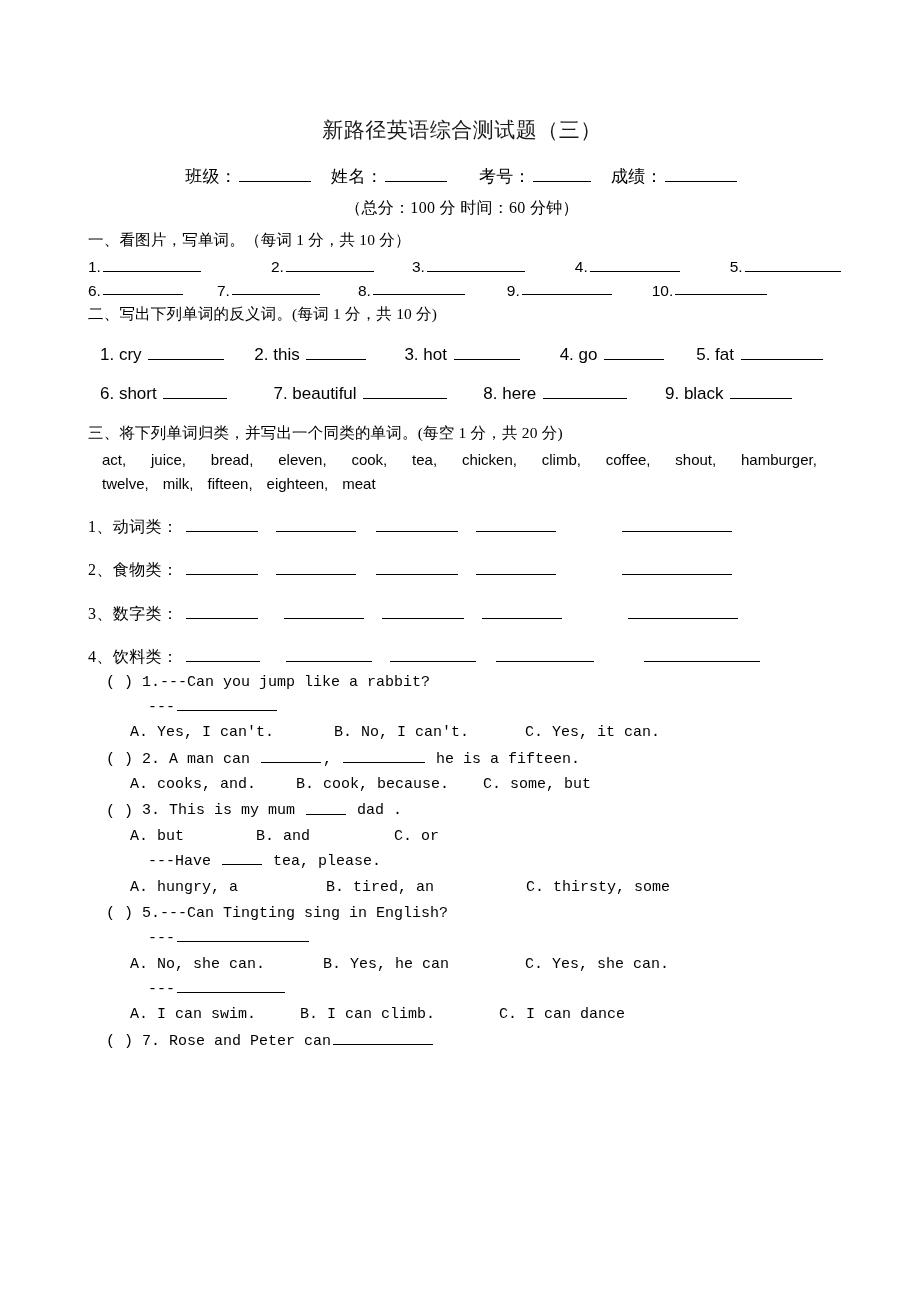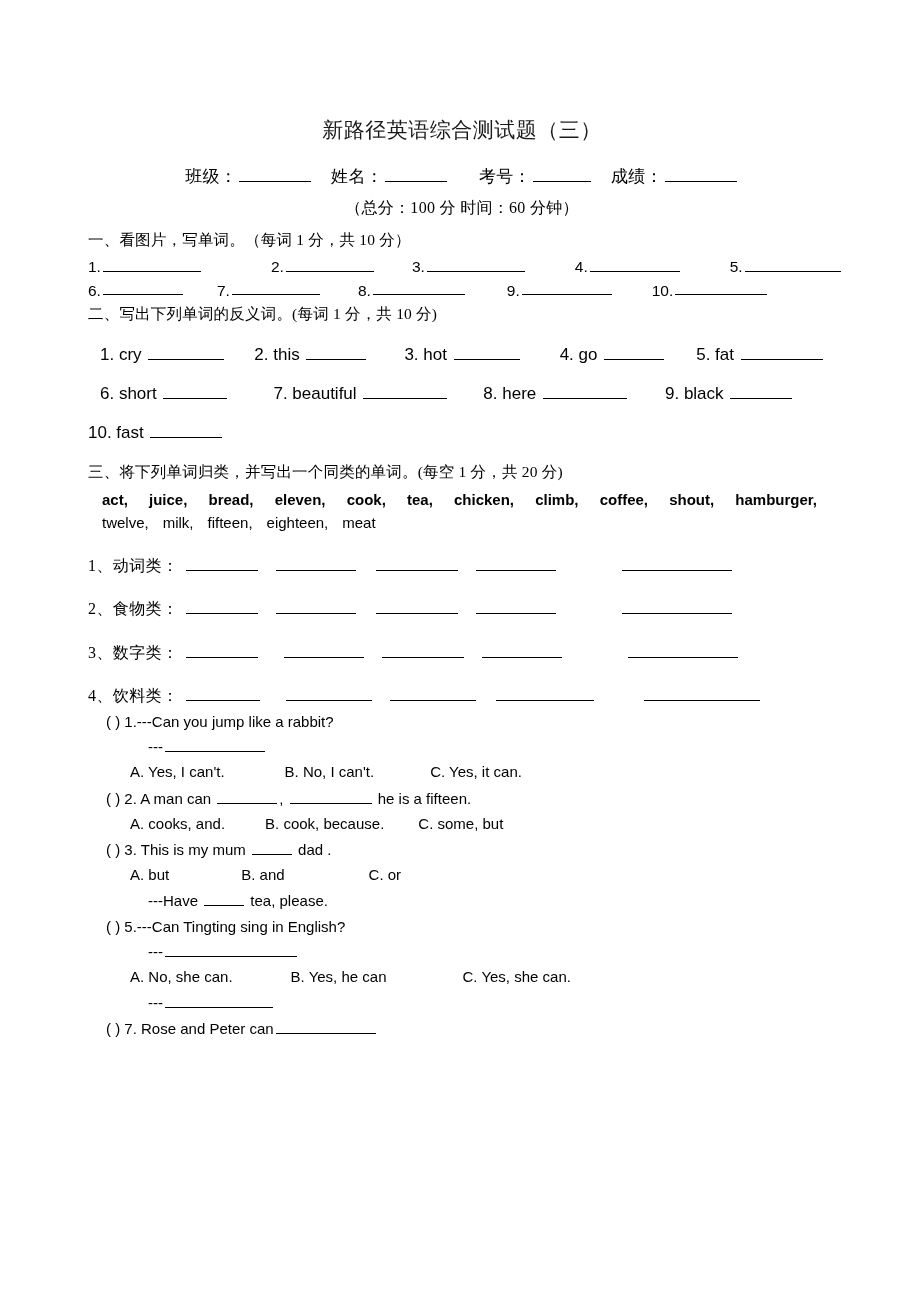--- a/index.html
+++ b/index.html
@@ -114,21 +114,21 @@
   }
   .catrow .catlabel {
     display: inline-block;
     font-family: "Liberation Serif", "DejaVu Serif", serif;
     letter-spacing: 0.4px;
   }
 
   
   .q {
     font-size: 15px;
-    font-family: Liberation Sans, sans-serif;
+    font-family: Liberation Mono, monospace;
     white-space: nowrap;
     line-height: 1.55;
   }
   .q-stem { padding-left: 18px; margin-top: 3px; }
   .q-sub  { padding-left: 60px; margin-top: 2px; }
   .q-opts { padding-left: 42px; margin-top: 2px; }
   .paren { display:inline-block; }
   .opt { display:inline-block; }
 </style>
 </head>
@@ -145,25 +145,24 @@
 
     <div class="score-line">（总分：100 分      时间：60 分钟）</div>
 
     <div class="sec-head">一、看图片，写单词。（每词 1 分，共 10 分）</div>
     <div class="s1row" id="s1r1"><span class="item"><span>1.</span><span class="blank" style="width: 98px;"></span></span><span style="display: inline-block; width: 68px;"></span><span class="item"><span>2.</span><span class="blank" style="width: 88px;"></span></span><span style="display: inline-block; width: 36px;"></span><span class="item"><span>3.</span><span class="blank" style="width: 98px;"></span></span><span style="display: inline-block; width: 48px;"></span><span class="item"><span>4.</span><span class="blank" style="width: 90px;"></span></span><span style="display: inline-block; width: 48px;"></span><span class="item"><span>5.</span><span class="blank" style="width: 96px;"></span></span></div>
     <div class="s1row" id="s1r2"><span class="item"><span>6.</span><span class="blank" style="width: 80px;"></span></span><span style="display: inline-block; width: 32px;"></span><span class="item"><span>7.</span><span class="blank" style="width: 88px;"></span></span><span style="display: inline-block; width: 36px;"></span><span class="item"><span>8.</span><span class="blank" style="width: 92px;"></span></span><span style="display: inline-block; width: 40px;"></span><span class="item"><span>9.</span><span class="blank" style="width: 90px;"></span></span><span style="display: inline-block; width: 38px;"></span><span class="item"><span>10.</span><span class="blank" style="width: 92px;"></span></span></div>
 
     <div class="sec-head" style="margin-top:4px">二、写出下列单词的反义词。(每词 1 分，共 10 分)</div>
     <div class="s2row" id="s2r1"><span class="item"><span>1. cry </span><span class="blank" style="width: 76px;"></span></span><span style="display: inline-block; width: 28px;"></span><span class="item"><span>2. this </span><span class="blank" style="width: 60px;"></span></span><span style="display: inline-block; width: 36px;"></span><span class="item"><span>3. hot </span><span class="blank" style="width: 66px;"></span></span><span style="display: inline-block; width: 38px;"></span><span class="item"><span>4. go </span><span class="blank" style="width: 60px;"></span></span><span style="display: inline-block; width: 30px;"></span><span class="item"><span>5. fat </span><span class="blank" style="width: 82px;"></span></span></div>
     <div class="s2row" id="s2r2"><span class="item"><span>6. short </span><span class="blank" style="width: 64px;"></span></span><span style="display: inline-block; width: 44px;"></span><span class="item"><span>7. beautiful </span><span class="blank" style="width: 84px;"></span></span><span style="display: inline-block; width: 34px;"></span><span class="item"><span>8. here </span><span class="blank" style="width: 84px;"></span></span><span style="display: inline-block; width: 36px;"></span><span class="item"><span>9. black </span><span class="blank" style="width: 62px;"></span></span></div>
-    <div class="s2row" id="s2r3" style="padding-left:0"><span class="item"><span>10. fast </span><span class="blank" style="width: 72px;"></span></span></div>
 
     <div class="sec-head" style="margin-top:18px">三、将下列单词归类，并写出一个同类的单词。(每空 1 分，共 20 分)</div>
     <div class="wordbank" id="wordbank">
-        <div class="wbline" style="display: flex; justify-content: space-between; width: 715px; font-weight: bold;">
+        <div class="wbline" style="display: flex; justify-content: space-between; width: 715px;">
           <span class="w">act,</span>
           <span class="w">juice,</span>
           <span class="w">bread,</span>
           <span class="w">eleven,</span>
           <span class="w">cook,</span>
           <span class="w">tea,</span>
           <span class="w">chicken,</span>
           <span class="w">climb,</span>
           <span class="w">coffee,</span>
           <span class="w">shout,</span>
@@ -180,21 +179,23 @@
 
     <div id="questions">
         <div class="q q-stem"><span class="paren">(     )</span><span> 1.</span><span>---Can you jump like a rabbit?</span></div>
         <div class="q q-sub"><span>---</span><span class="blank" style="width: 100px;"></span></div>
         <div class="q q-opts"><span class="opt">A. Yes, I can't.</span><span style="display: inline-block; width: 60px;"></span><span class="opt">B. No, I can't.</span><span style="display: inline-block; width: 56px;"></span><span class="opt">C. Yes, it can.</span></div>
         <div class="q q-stem"><span class="paren">(     )</span><span> 2.</span><span> A man can </span><span class="blank" style="width: 60px;"></span><span>, </span><span class="blank" style="width: 82px;"></span><span>   he is a fifteen.</span></div>
         <div class="q q-opts"><span class="opt">A. cooks, and.</span><span style="display: inline-block; width: 40px;"></span><span class="opt">B. cook, because.</span><span style="display: inline-block; width: 34px;"></span><span class="opt">C. some, but</span></div>
         <div class="q q-stem"><span class="paren">(     )</span><span> 3.</span><span> This is my mum </span><span class="blank" style="width: 40px;"></span><span> dad .</span></div>
         <div class="q q-opts"><span class="opt">A. but</span><span style="display: inline-block; width: 72px;"></span><span class="opt">B. and</span><span style="display: inline-block; width: 84px;"></span><span class="opt">C. or</span></div>
         <div class="q q-sub"><span>---Have </span><span class="blank" style="width: 40px;"></span><span> tea, please.</span></div>
+        <div class="q q-opts"><span class="opt">A. hungry, a</span><span style="display: inline-block; width: 88px;"></span><span class="opt">B. tired, an</span><span style="display: inline-block; width: 92px;"></span><span class="opt">C. thirsty, some</span></div>
         <div class="q q-stem"><span class="paren">(     )</span><span> 5.</span><span>---Can Tingting sing in English?</span></div>
         <div class="q q-sub"><span>---</span><span class="blank" style="width: 132px;"></span></div>
         <div class="q q-opts"><span class="opt">A. No, she can.</span><span style="display: inline-block; width: 58px;"></span><span class="opt">B. Yes, he can</span><span style="display: inline-block; width: 76px;"></span><span class="opt">C. Yes, she can.</span></div>
         <div class="q q-sub"><span>---</span><span class="blank" style="width: 108px;"></span></div>
+        <div class="q q-opts"><span class="opt">A.   I can swim.</span><span style="display: inline-block; width: 44px;"></span><span class="opt">B. I can climb.</span><span style="display: inline-block; width: 64px;"></span><span class="opt">C. I can dance</span></div>
         <div class="q q-stem"><span class="paren">(     )</span><span> 7.</span><span> Rose and Peter can</span><span class="blank" style="width: 100px;"></span></div>
       </div>
 
   </div>
 </div>
 
 </body></html>

